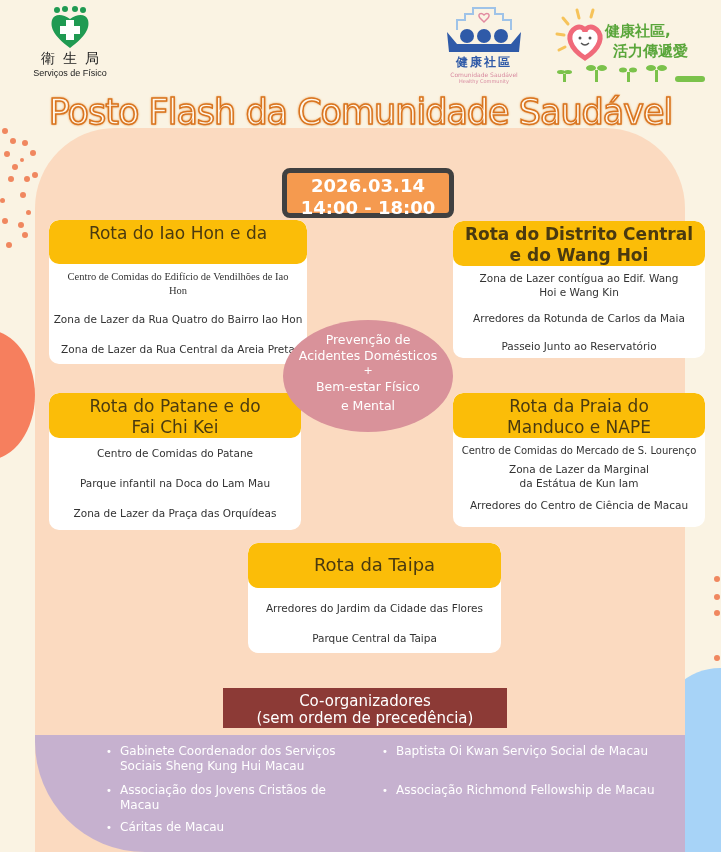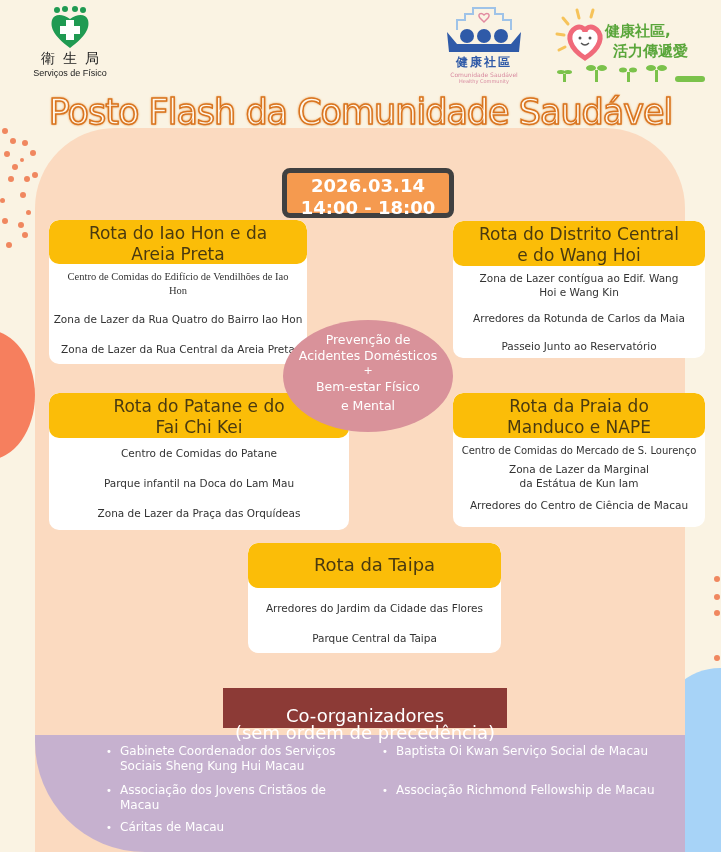--- a/index.html
+++ b/index.html
@@ -91,21 +91,21 @@
   .center-ellipse {
     position: absolute; left: 283px; top: 320px; width: 170px; height: 112px;
     border-radius: 50%; background: #d9929a; color: #fff; text-align: center;
     font-size: 12.5px; line-height: 19px; padding-top: 10px;
   }
 
   
   .coorg {
     position: absolute; left: 223px; top: 688px; width: 284px; height: 40px;
     background: #8c3a36; color: #fff; text-align: center;
-    font-size: 18px; line-height: 17px; padding-top: 19px;
+    font-size: 15px; line-height: 17px; padding-top: 5px;
   }
   .orgs { position: absolute; color: #fff; font-size: 12px; line-height: 15px; }
   .org { position: absolute; padding-left: 14px; }
   .org::before { content: "•"; position: absolute; left: 0; top: 0; font-size: 10px; }
 </style>
 </head>
 <body>
 
 <div class="left-blob"></div>
 <div class="deco-dots" style="left:0;top:120px;width:40px;height:140px;">
@@ -209,42 +209,41 @@
 <div class="title">Posto Flash da Comunidade Saudável</div>
 
 <div class="date-box">
   <div>2026.03.14</div>
   <div>14:00 - 18:00</div>
 </div>
 
 <div class="card" style="left:39px;top:220px;width:258px;height:144px;">
   <div class="card-head" style="height:44px;">
     <div>Rota do Iao Hon e da</div>
-    <div>Areia Preta</div>
   </div>
   <div class="card-items">
     <div class="card-item" style="padding:6px 16px 0;font-family:Liberation Serif, serif;">Centro de Comidas do Edifício de Vendilhões de Iao Hon</div>
     <div class="card-item" style="padding-top:14px;">Zona de Lazer da Rua Quatro do Bairro Iao Hon</div>
     <div class="card-item" style="padding-top:16px;">Zona de Lazer da Rua Central da Areia Preta</div>
   </div>
 </div>
 
 <div class="card" style="left:443px;top:221px;width:252px;height:137px;">
-  <div class="card-head" style="height:45px;">
+  <div class="card-head" style="height:45px;font-weight:bold;">
     <div>Rota do Distrito Central</div>
     <div>e do Wang Hoi</div>
   </div>
   <div class="card-items">
     <div class="card-item" style="padding:5px 18px 0;">Zona de Lazer contígua ao Edif. Wang Hoi e Wang Kin</div>
     <div class="card-item" style="padding-top:12px;">Arredores da Rotunda de Carlos da Maia</div>
     <div class="card-item" style="padding-top:14px;">Passeio Junto ao Reservatório</div>
   </div>
 </div>
 
-<div class="card" style="left:39px;top:393px;width:300px;height:137px;">
+<div class="card" style="left:39px;top:393px;width:252px;height:137px;">
   <div class="card-head" style="height:45px;">
     <div>Rota do Patane e do</div>
     <div>Fai Chi Kei</div>
   </div>
   <div class="card-items">
     <div class="card-item" style="padding-top:8px;">Centro de Comidas do Patane</div>
     <div class="card-item" style="padding-top:16px;">Parque infantil na Doca do Lam Mau</div>
     <div class="card-item" style="padding-top:16px;">Zona de Lazer da Praça das Orquídeas</div>
   </div>
 </div>

